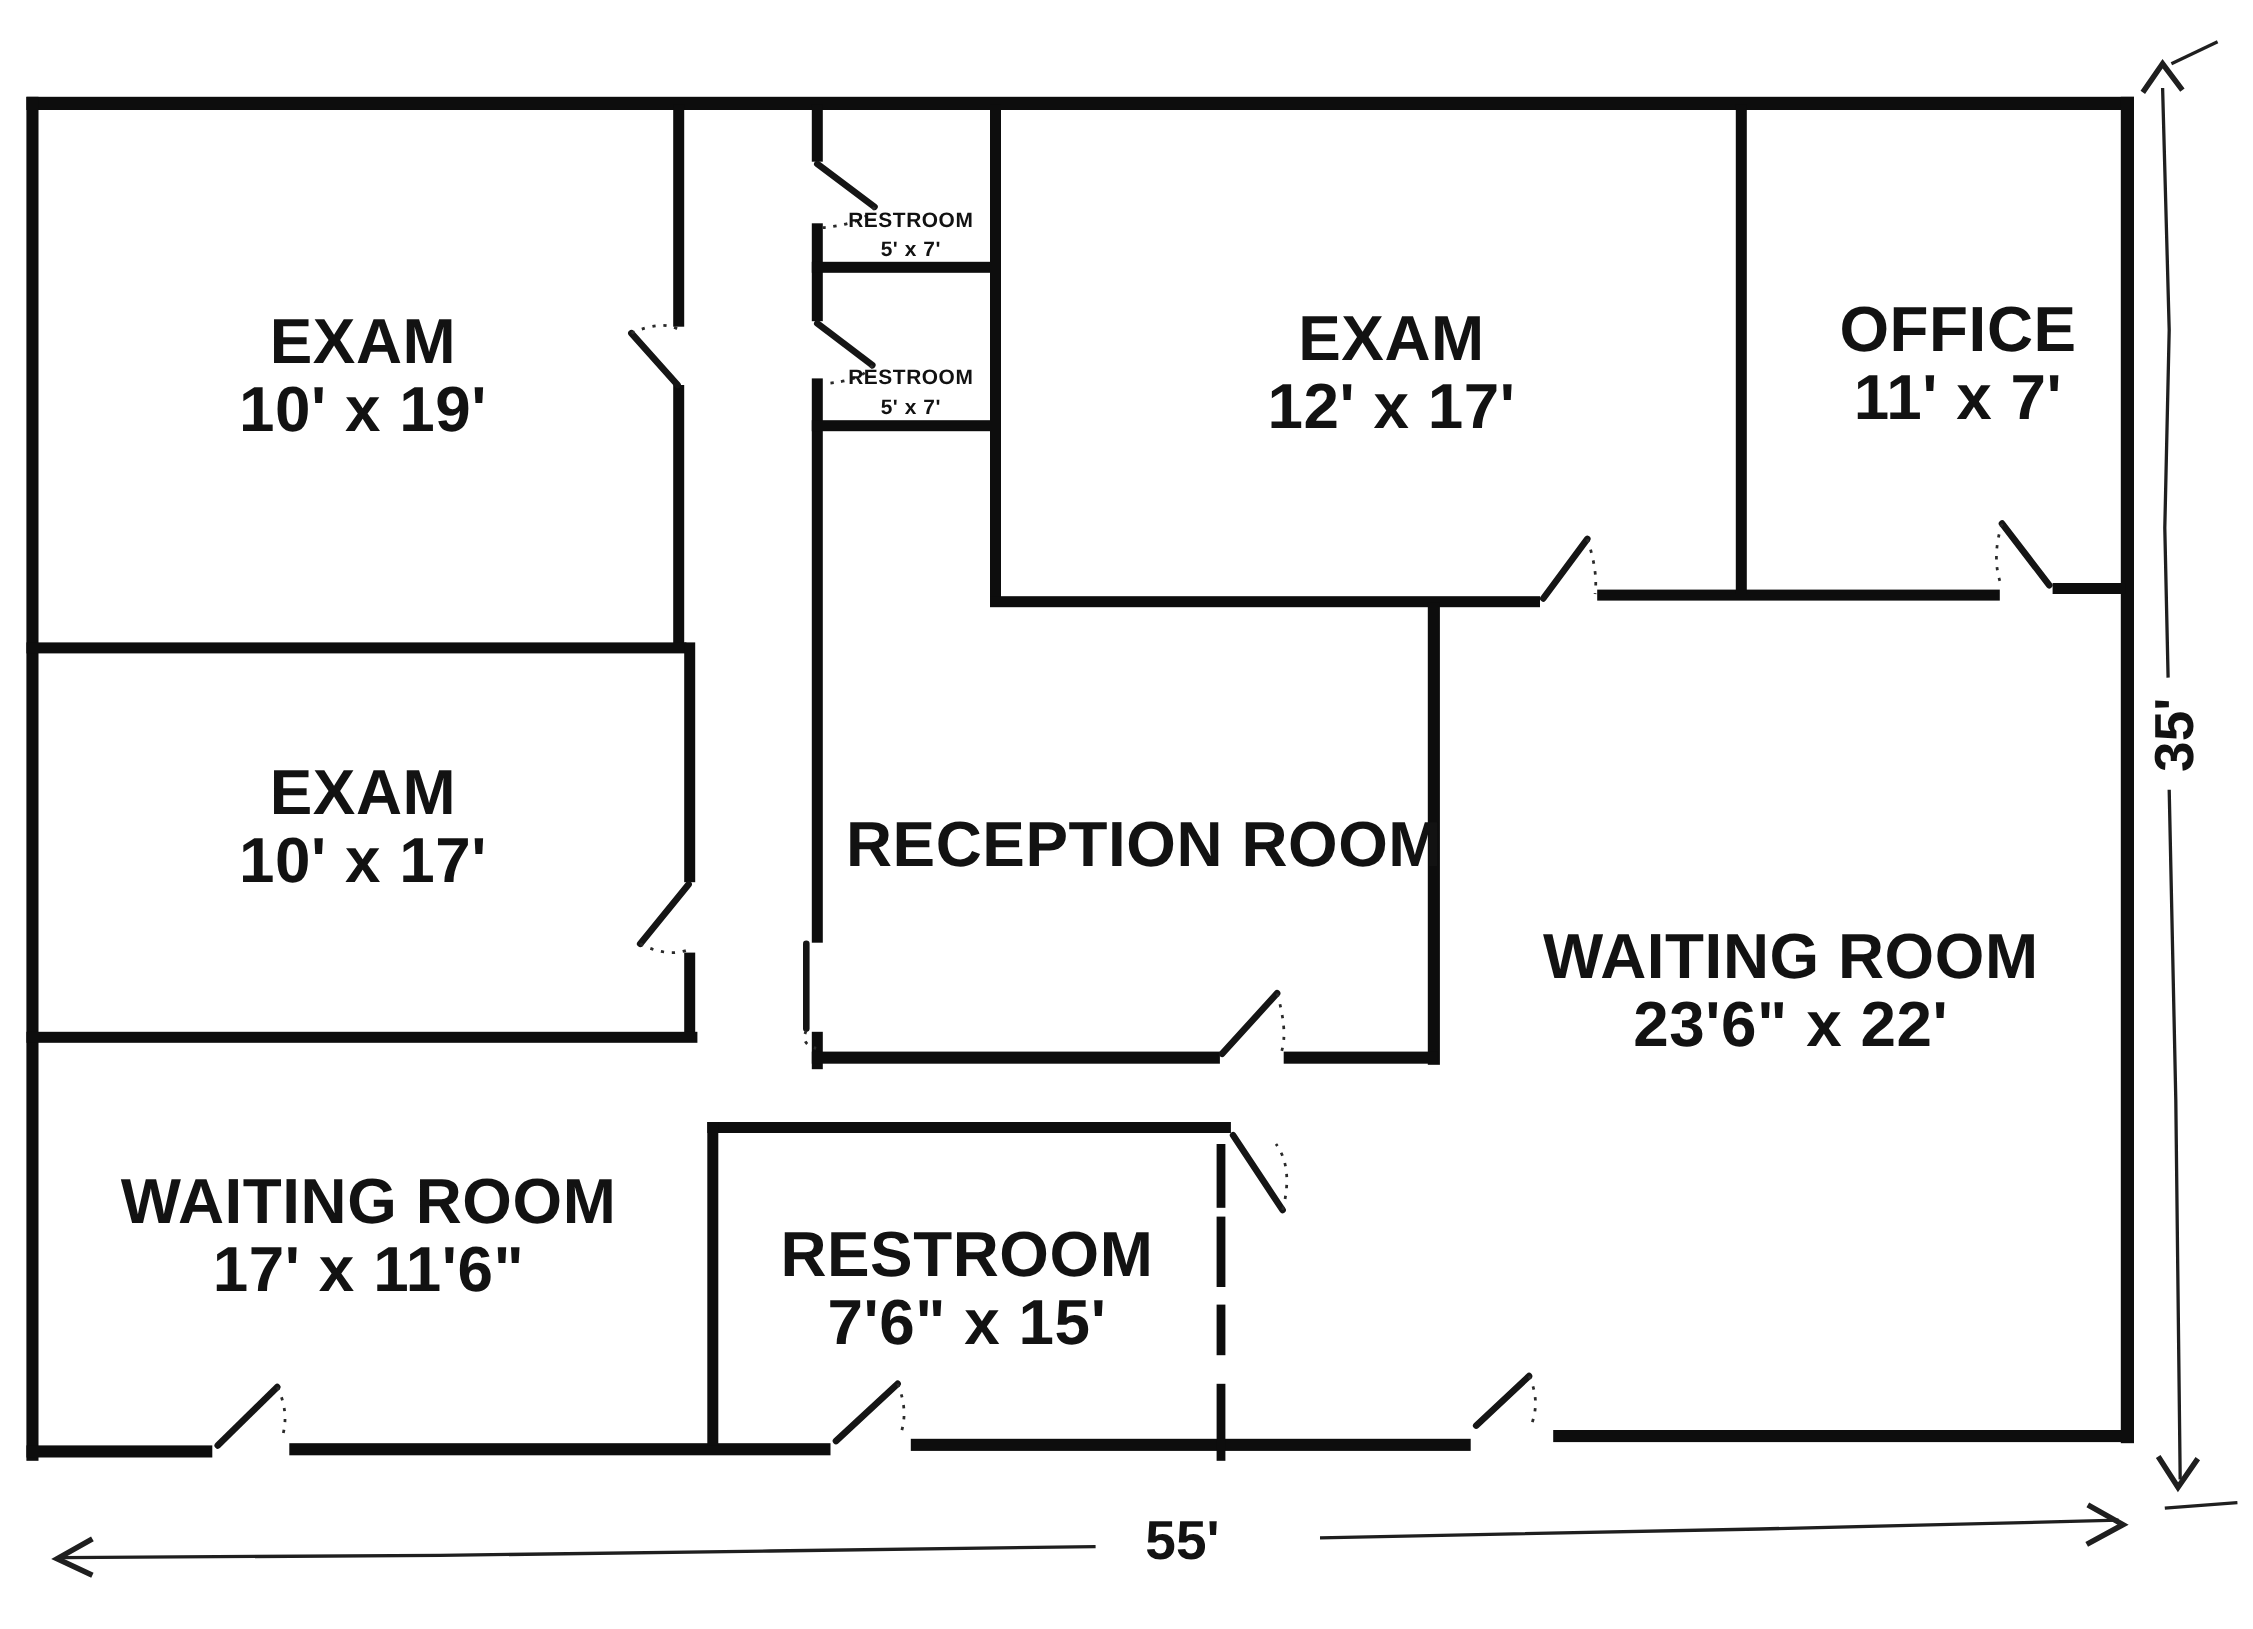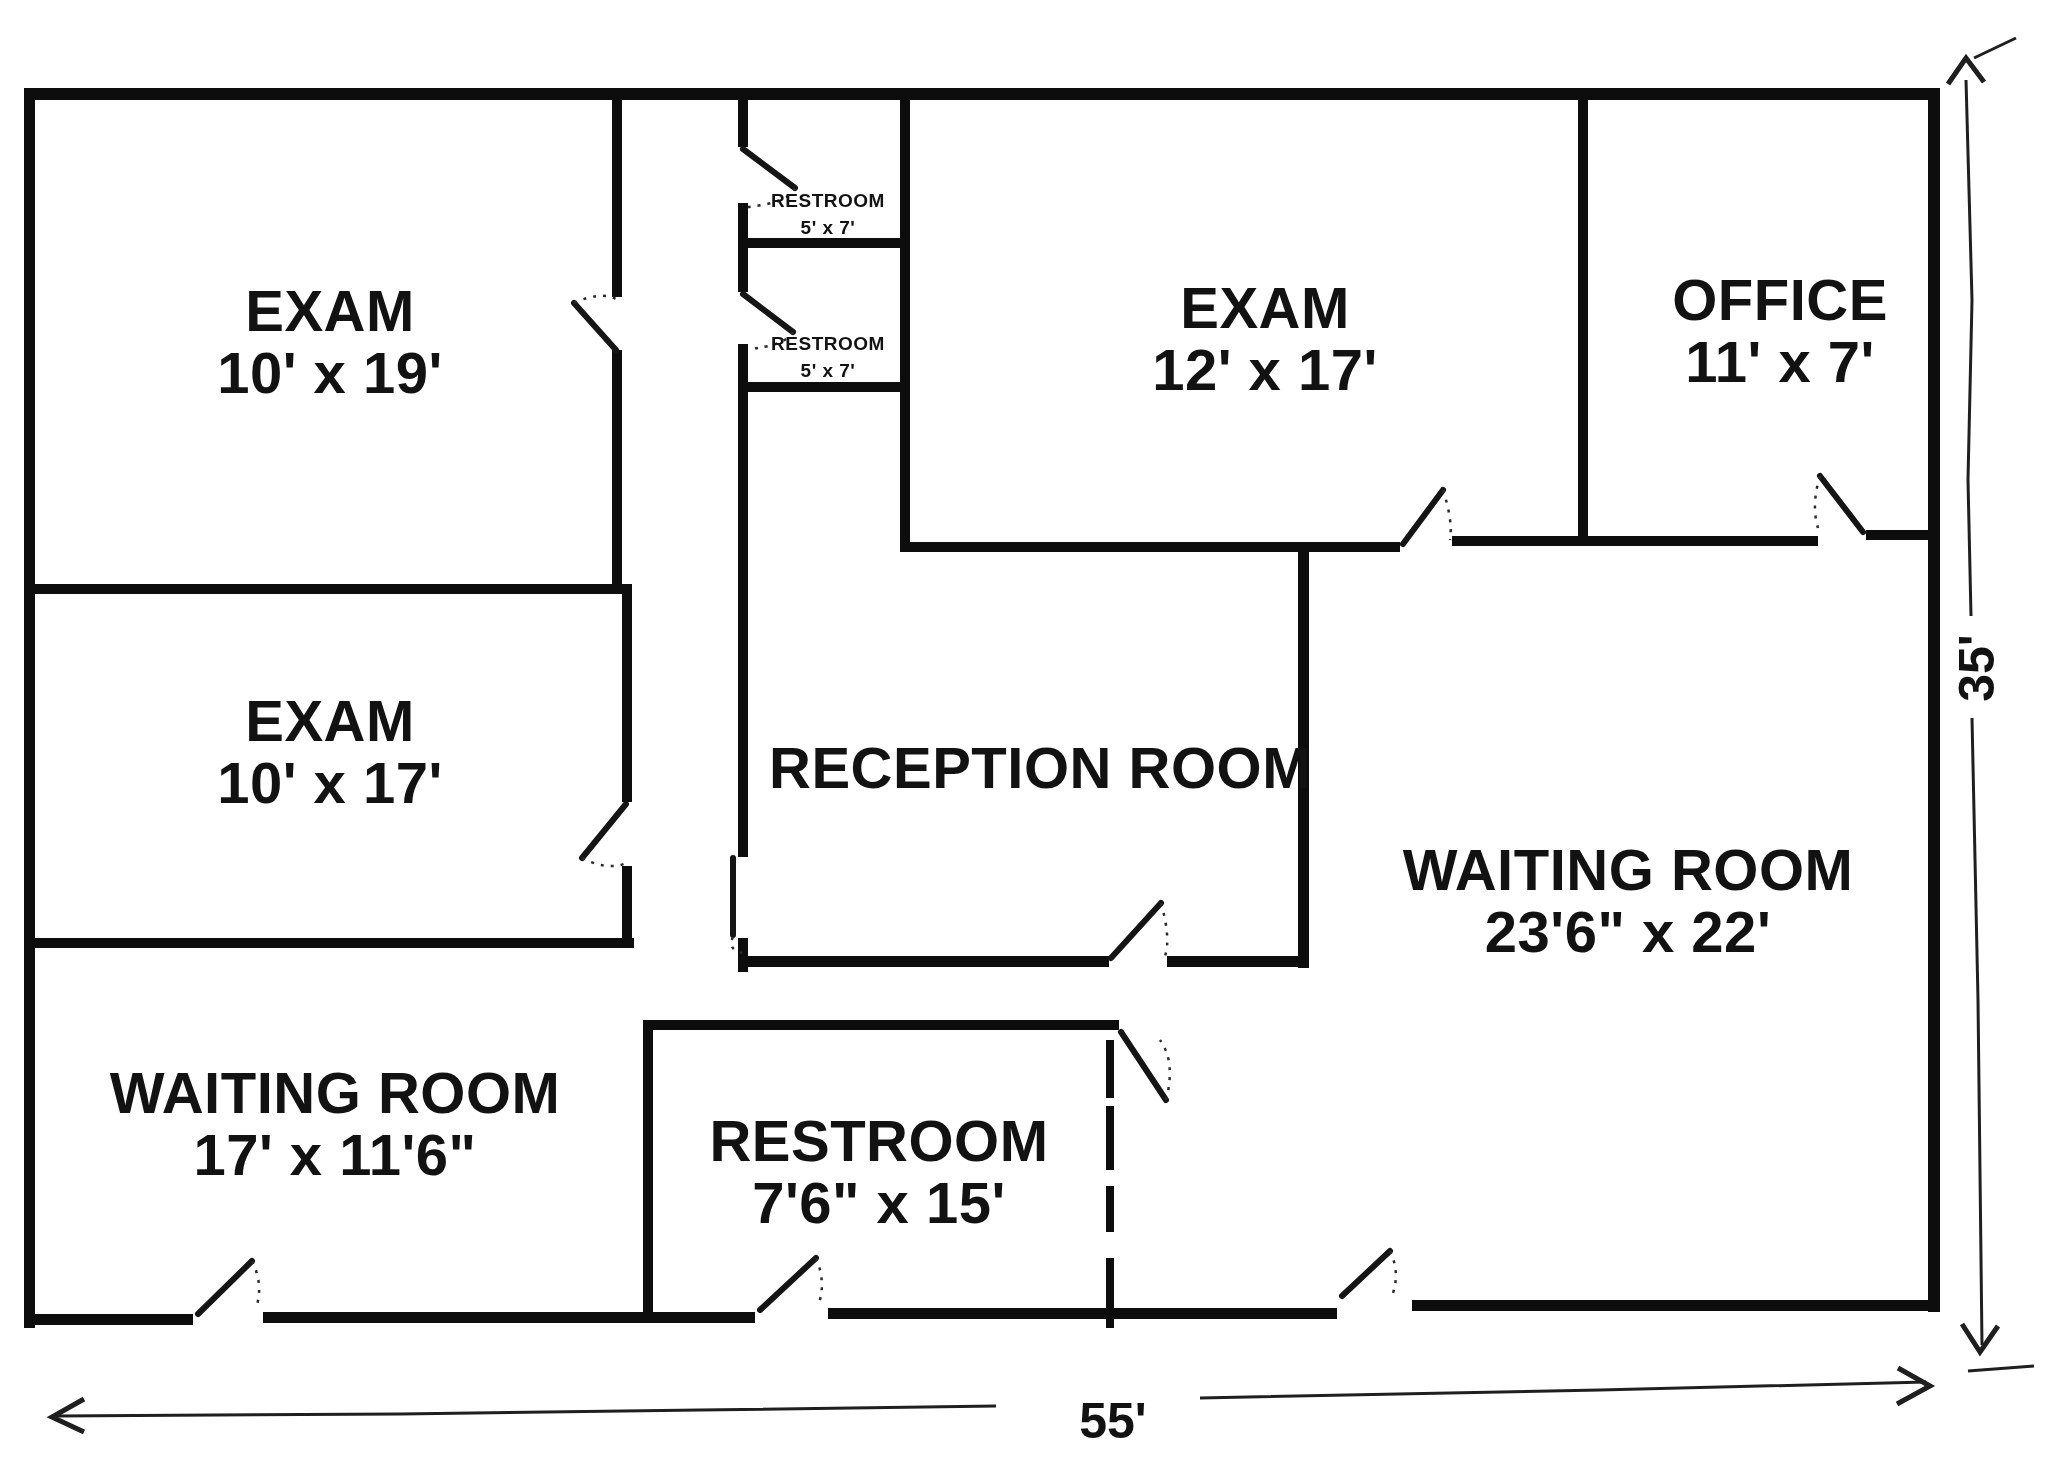--- a/index.html
+++ b/index.html
@@ -175,16 +175,16 @@
   <div class="room-label" style="left:879px;top:1172px;">
     <div>RESTROOM</div>
     <div>7'6" x 15'</div>
   </div>
 
   <div class="room-label" style="left:1628px;top:901px;">
     <div>WAITING ROOM</div>
     <div>23'6" x 22'</div>
   </div>
 
-  <div class="dim-label" style="left:1113px;top:1400px;margin-top:21px;">55'</div>
+  <div class="dim-label" style="left:1075px;top:1400px;">55'</div>
   <div class="dim-label vertical" style="left:1977px;top:668px;">35'</div>
 
 </div>
 
 </body></html>

